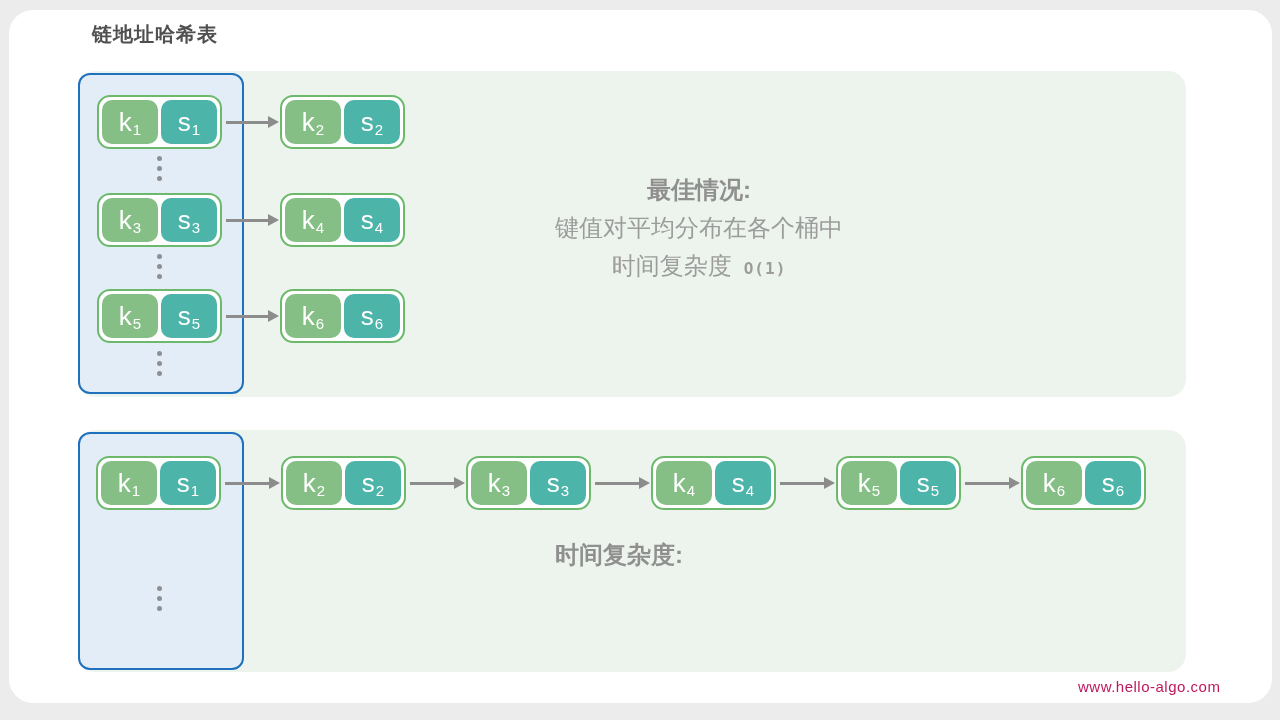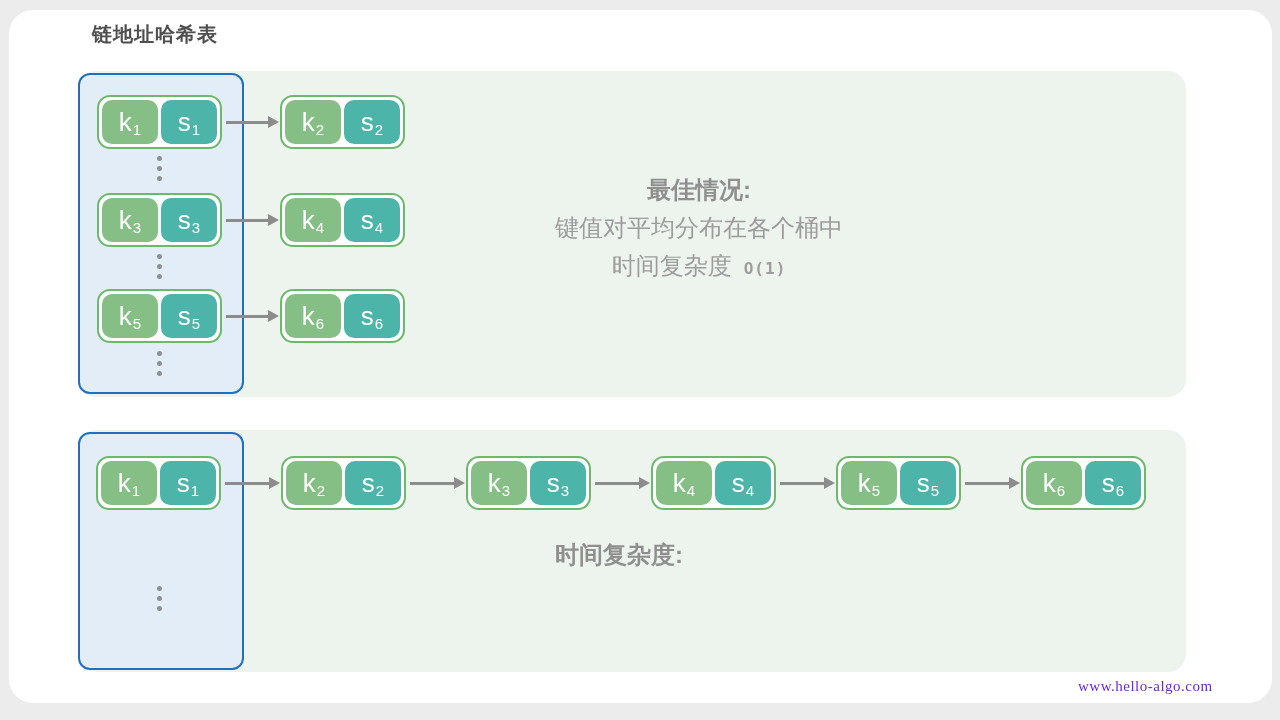--- a/index.html
+++ b/index.html
@@ -68,22 +68,22 @@
     position:absolute;left:555px;
     font-size:24px;line-height:38px;color:var(--text-gray);text-align:center;
   }
   .caption .head{font-weight:700;color:var(--head-gray);}
   .code{
     font-family:"DejaVu Sans Mono",monospace;
     letter-spacing:1px;margin-left:12px;font-size:16px;font-weight:bold;
   }
   .watermark{
     position:absolute;left:1078px;top:678px;
-    font-family:Liberation Serif, serif;
-    font-size:15px;color:#6d28d9;letter-spacing:0.5px;
+    font-family:Liberation Sans, sans-serif;
+    font-size:15px;color:#be185d;letter-spacing:0.5px;
   }
 </style>
 </head>
 <body>
 
 <div class="card"></div>
 
 <div class="title">链地址哈希表</div>
 
 <div class="panel top"></div>

